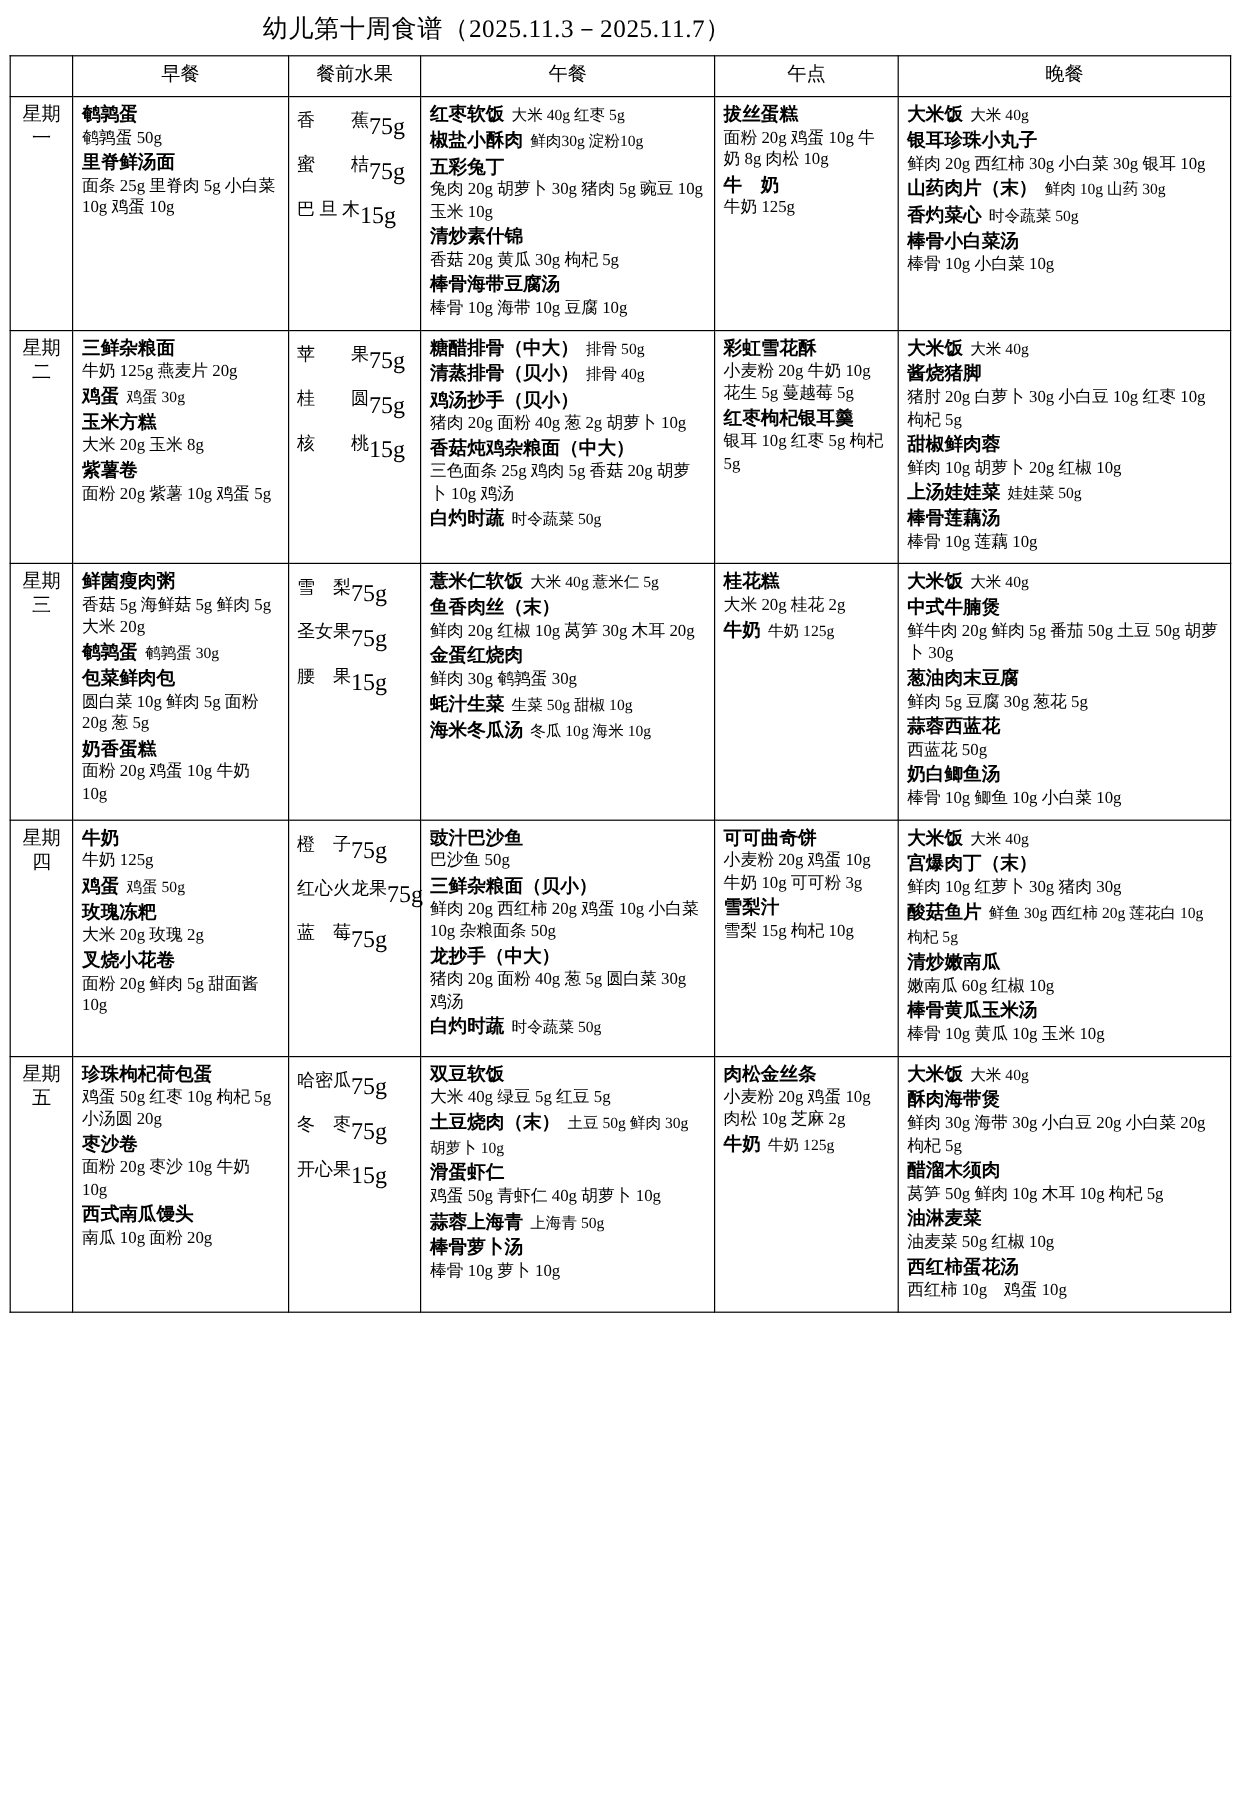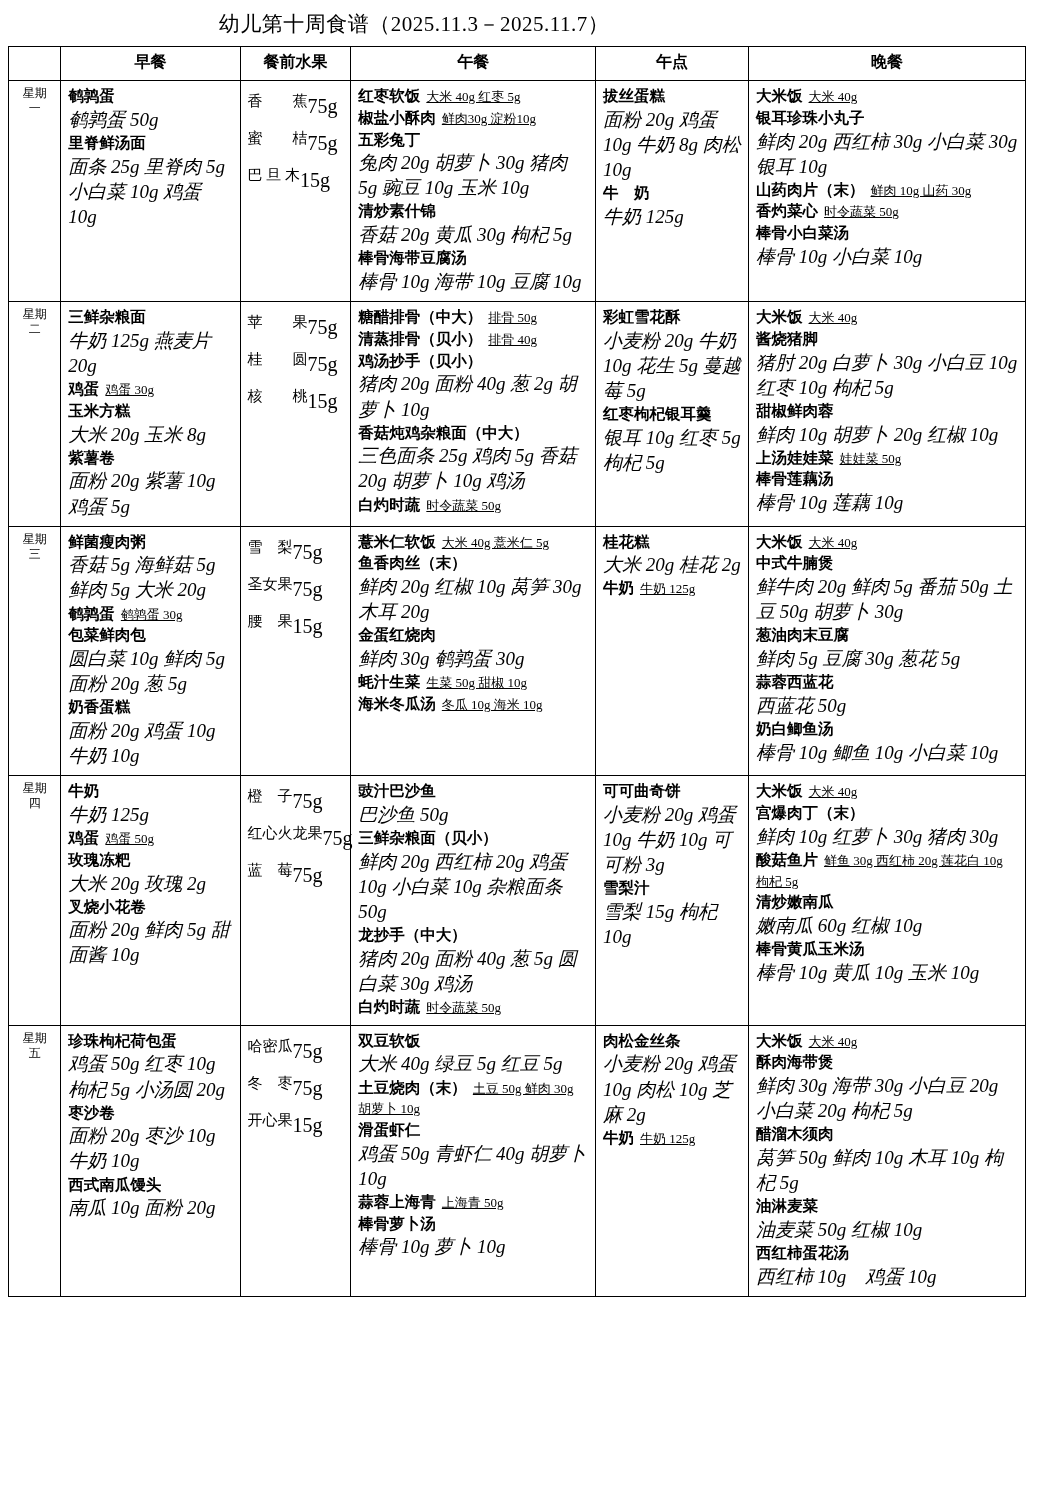--- a/index.html
+++ b/index.html
@@ -33,57 +33,55 @@
     margin: 0 auto;
     table-layout: fixed;
   }
   table.menu td, table.menu th {
     border: 1px solid #000;
     vertical-align: top;
     padding: 5px 7px 7px 7px;
   }
   thead th {
     text-align: center;
-    font-weight: bold;
+    font-weight: normal;
     font-size: 16px;
     padding: 3px 0 5px 0;
     vertical-align: middle;
   }
   .col-day { width: 52px; }
   .col-breakfast { width: 178px; }
   .col-fruit { width: 110px; }
   .col-lunch { width: 243px; }
   .col-snack { width: 152px; }
   .col-dinner { width: 275px; }
 
   td.daycell {
     text-align: center;
     vertical-align: middle;
-    font-size: 12px;
+    font-size: 16px;
     line-height: 1.25;
     padding: 4px 2px;
   }
   .dish {
     font-size: 15.5px;
     font-weight: bold;
     line-height: 1.34;
     margin-top: 1px;
   }
   .dish.first { margin-top: 0; }
   .ing {
-    font-size: 19px;
+    font-size: 14px;
     line-height: 1.32;
     font-weight: normal;
-    font-style: italic;
   }
   .inline-ing {
     font-size: 13px;
     font-weight: normal;
     padding-left: 6px;
-    text-decoration: underline;
   }
   .fruit-line {
     font-size: 15px;
     line-height: 1.85;
     display: flex;
     justify-content: flex-start;
     white-space: nowrap;
   }
   .fruit-line .fname {
     letter-spacing: 0px;

